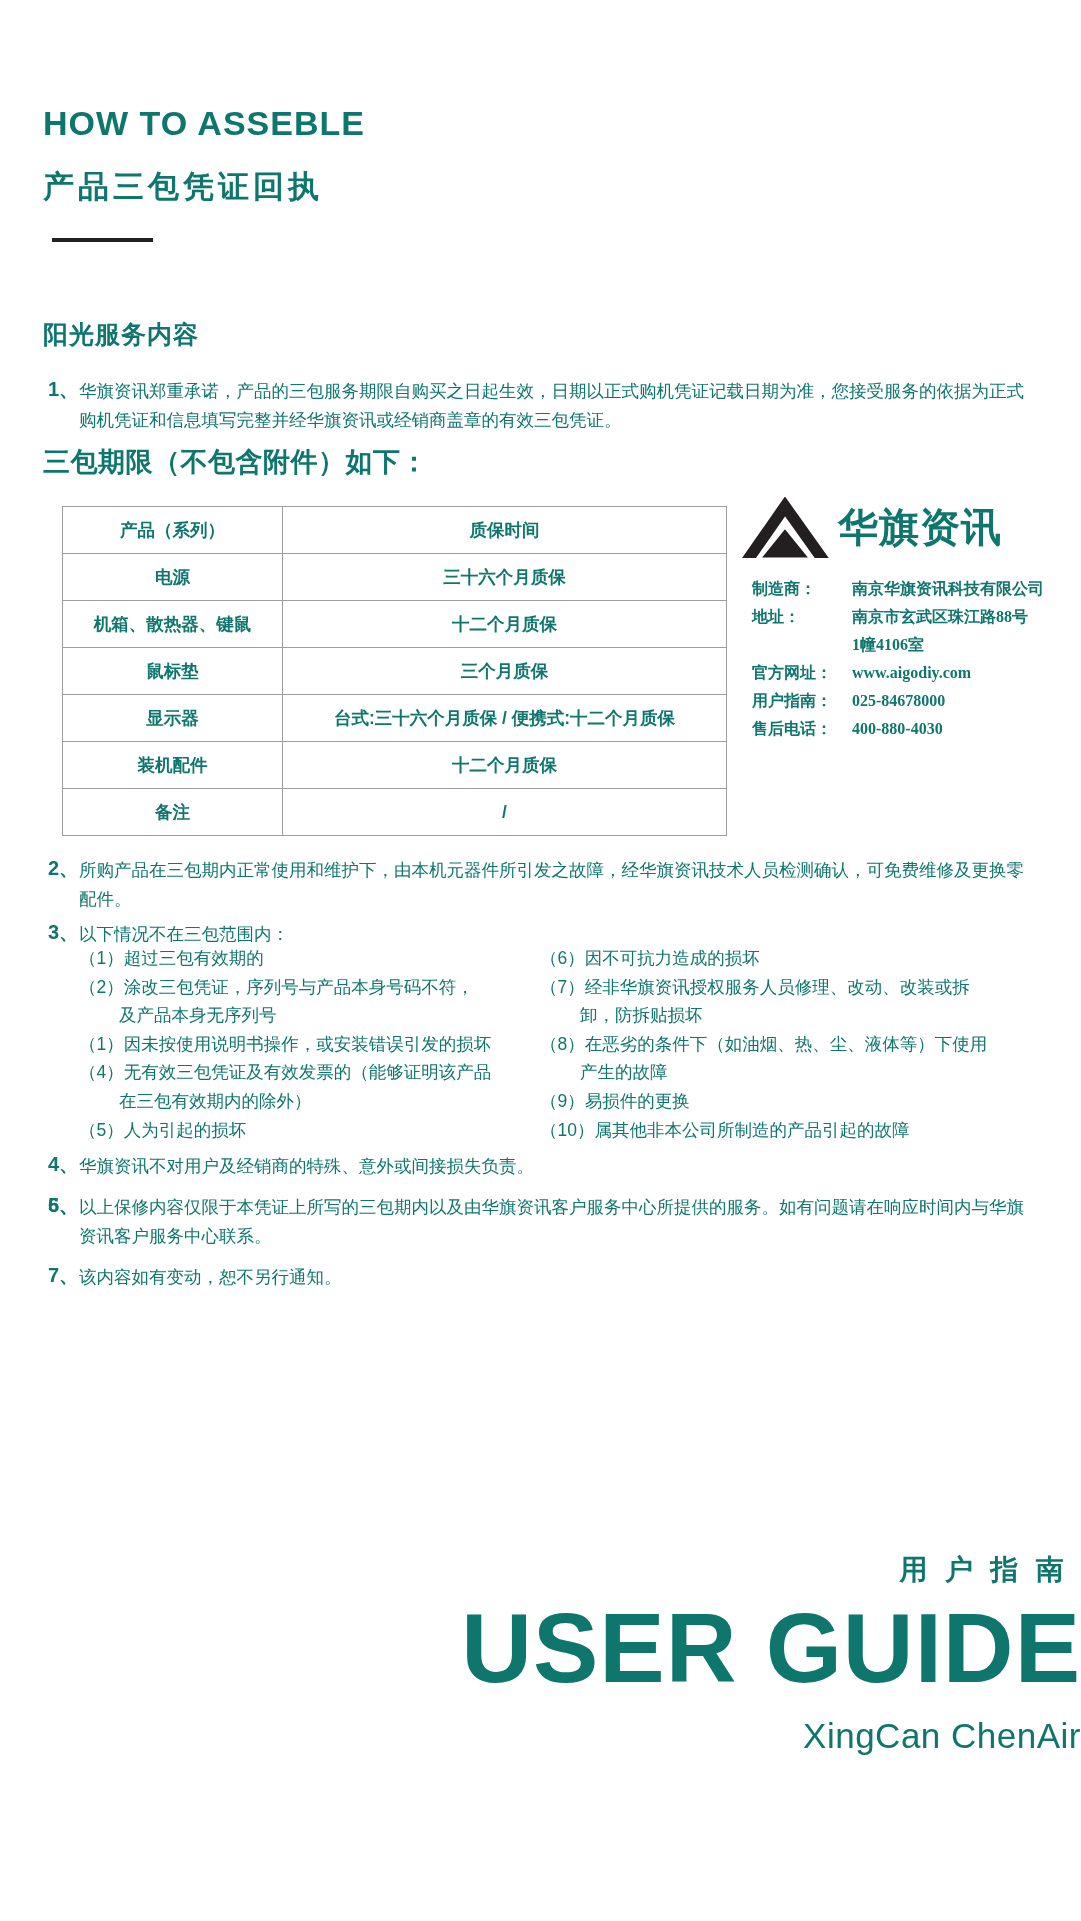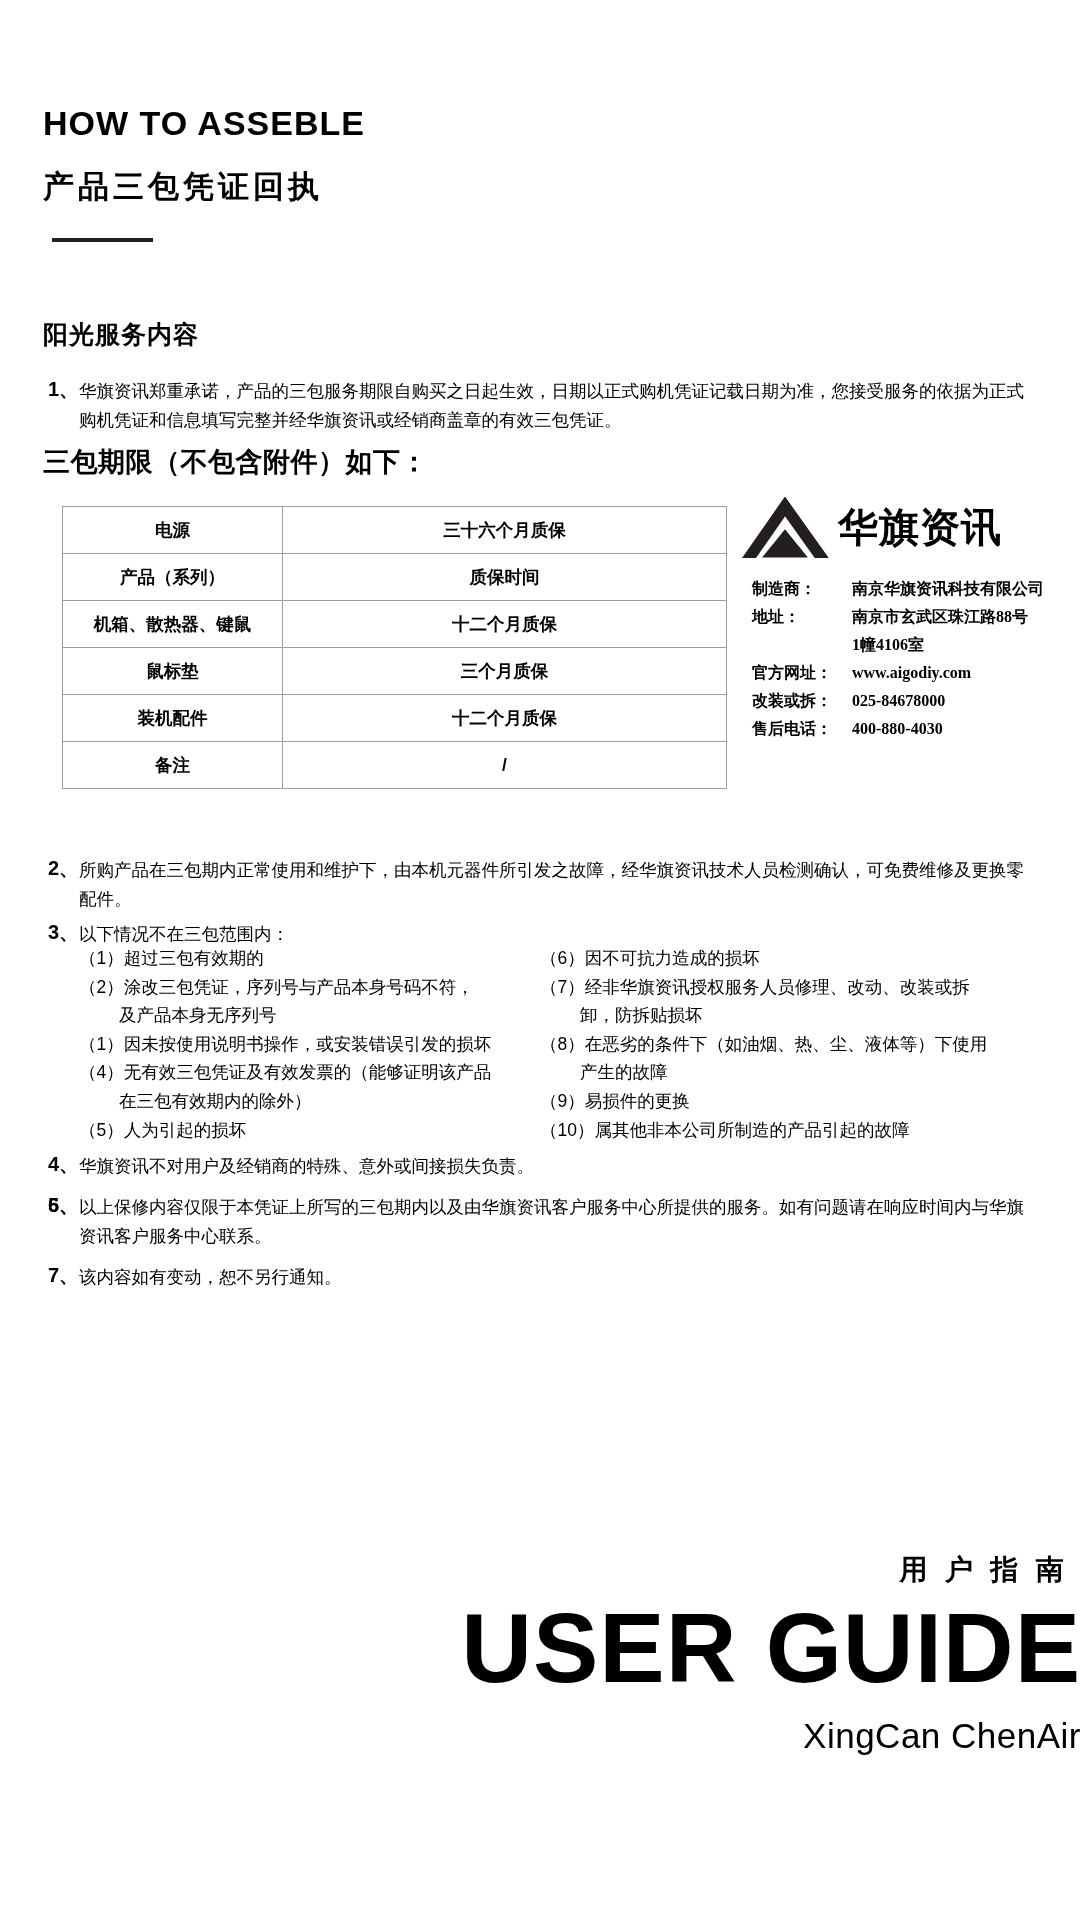--- a/index.html
+++ b/index.html
@@ -1,18 +1,18 @@
 <!DOCTYPE html>
 <html><head>
 <meta charset="utf-8">
 <style>
   html,body{margin:0;padding:0;background:#ffffff;}
   .page{
     position:relative;width:1081px;height:1921px;background:#ffffff;
-    font-family:"Liberation Sans","DejaVu Sans",sans-serif;color:#000000;
+    font-family:"Liberation Sans","DejaVu Sans",sans-serif;color:#0f766e;
     overflow:hidden;
   }
   .title-en{position:absolute;left:43px;top:104px;font-size:34px;font-weight:800;letter-spacing:1px;}
   .title-zh{position:absolute;left:43px;top:166px;font-size:31px;font-weight:700;letter-spacing:4px;}
   .title-underline{position:absolute;left:52px;top:238px;width:101px;height:4px;background:#231f20;}
 
   .h-service{position:absolute;left:43px;top:318px;font-size:25px;font-weight:800;letter-spacing:1px;}
   .h-warranty{position:absolute;left:43px;top:444px;font-size:27px;font-weight:800;letter-spacing:0.5px;}
 
   .note{position:relative;padding-left:31px;font-size:17.5px;line-height:29px;}
@@ -63,34 +63,38 @@
   <div class="note item1">
     <span class="note-num">1、</span>
     <span class="note-text">华旗资讯郑重承诺，产品的三包服务期限自购买之日起生效，日期以正式购机凭证记载日期为准，您接受服务的依据为正式购机凭证和信息填写完整并经华旗资讯或经销商盖章的有效三包凭证。</span>
   </div>
 
   <div class="h-warranty">三包期限（不包含附件）如下：</div>
 
   <table class="wtable">
     <tbody>
       <tr>
+        <td class="c1">产品（系列）</td>
+        <td class="c2">质保时间</td>
+      </tr>
+      <tr>
         <td class="c1">电源</td>
         <td class="c2">三十六个月质保</td>
-      </tr>
-      <tr>
-        <td class="c1">产品（系列）</td>
-        <td class="c2">质保时间</td>
       </tr>
       <tr>
         <td class="c1">机箱、散热器、键鼠</td>
         <td class="c2">十二个月质保</td>
       </tr>
       <tr>
         <td class="c1">鼠标垫</td>
         <td class="c2">三个月质保</td>
+      </tr>
+      <tr>
+        <td class="c1">显示器</td>
+        <td class="c2">台式:三十六个月质保 / 便携式:十二个月质保</td>
       </tr>
       <tr>
         <td class="c1">装机配件</td>
         <td class="c2">十二个月质保</td>
       </tr>
       <tr>
         <td class="c1">备注</td>
         <td class="c2">/</td>
       </tr>
     </tbody>
@@ -115,21 +119,21 @@
     </div>
     <div class="info-row">
       <span class="info-label"></span>
       <span class="info-value">1幢4106室</span>
     </div>
     <div class="info-row">
       <span class="info-label">官方网址：</span>
       <span class="info-value">www.aigodiy.com</span>
     </div>
     <div class="info-row">
-      <span class="info-label">改装或拆：</span>
+      <span class="info-label">用户指南：</span>
       <span class="info-value">025-84678000</span>
     </div>
     <div class="info-row">
       <span class="info-label">售后电话：</span>
       <span class="info-value">400-880-4030</span>
     </div>
   </div>
 
   <div class="note note2">
     <span class="note-num">2、</span>

